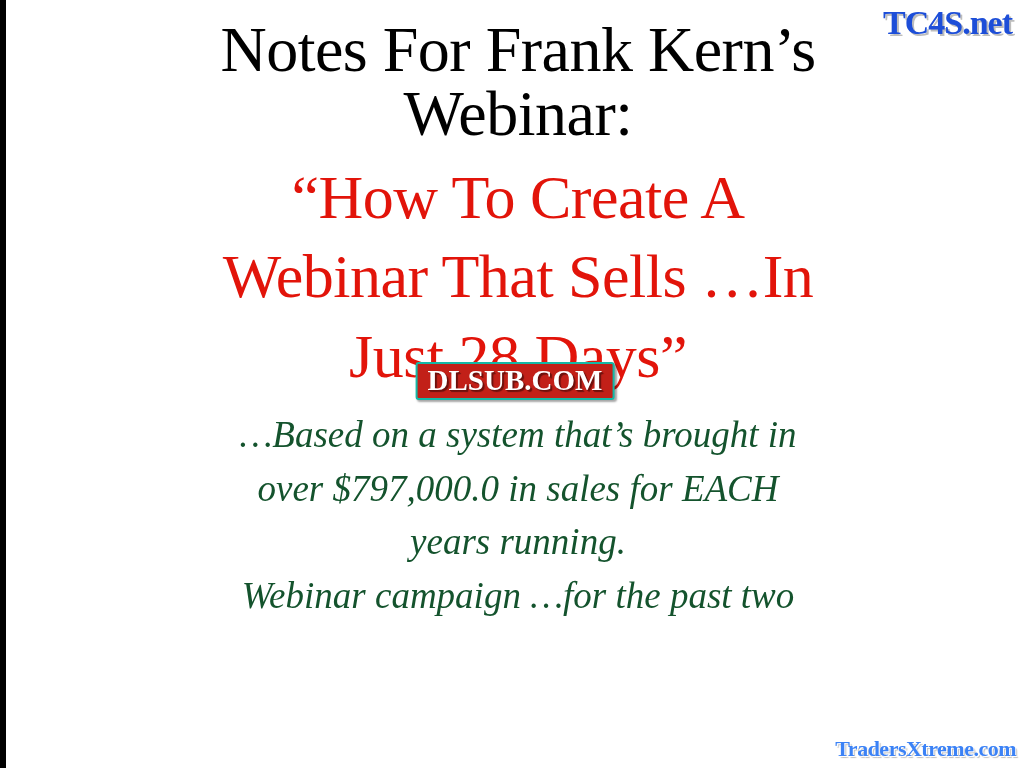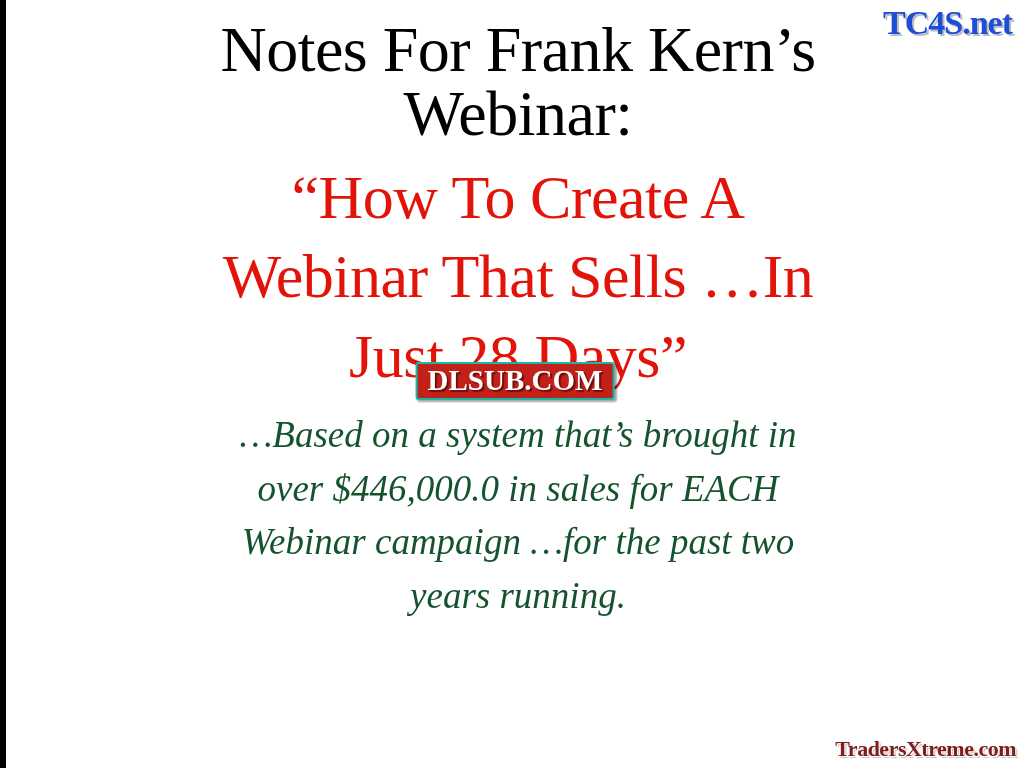--- a/index.html
+++ b/index.html
@@ -103,21 +103,21 @@
   }
 
   
   .wm-traders {
     position: absolute;
     right: 8px;
     bottom: 6px;
     font-family: "Liberation Serif", serif;
     font-weight: bold;
     font-size: 22px;
-    color: #7f1d1d;
+    color: #3b82f6;
     letter-spacing: -0.5px;
     text-shadow: 1px 1px 0 #ffffff, 2px 2px 1px rgba(0,0,0,0.25);
     white-space: nowrap;
   }
 </style>
 </head>
 <body>
 
 <div class="slide">
 
@@ -129,23 +129,23 @@
     </div>
 
     <div class="title-red">
       <div>“How To Create A</div>
       <div>Webinar That Sells …In</div>
       <div>Just 28 Days”</div>
     </div>
 
     <div class="subtitle">
       <div>…Based on a system that’s brought in</div>
-      <div>over $446,000.0 in sales for EACH</div>
+      <div>over $797,000.0 in sales for EACH</div>
+      <div>years running.</div>
       <div>Webinar campaign …for the past two</div>
-      <div>years running.</div>
     </div>
 
   </div>
 
   <div class="wm-tc4s">TC4S.net</div>
   <div class="wm-dlsub">DLSUB.COM</div>
   <div class="wm-traders">TradersXtreme.com</div>
 
 </div>
 

